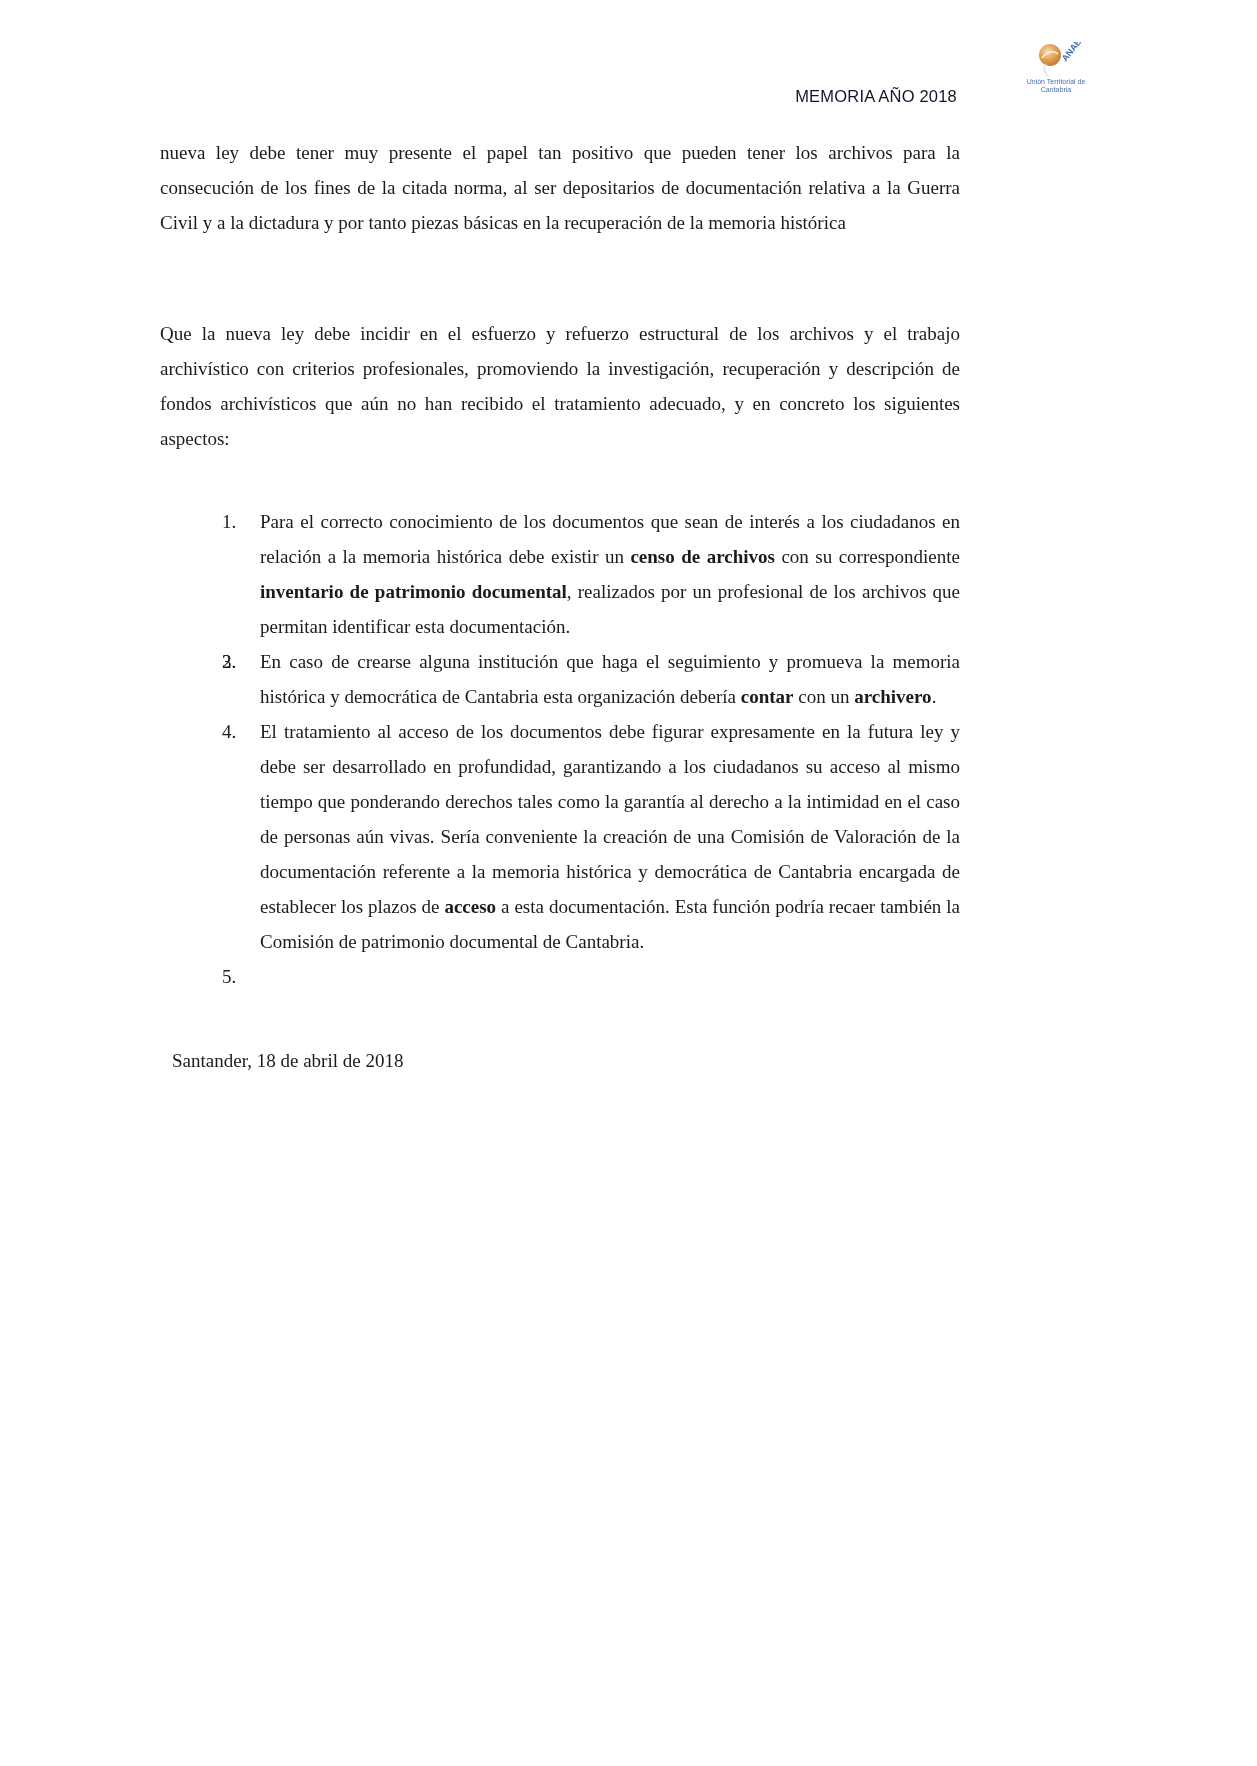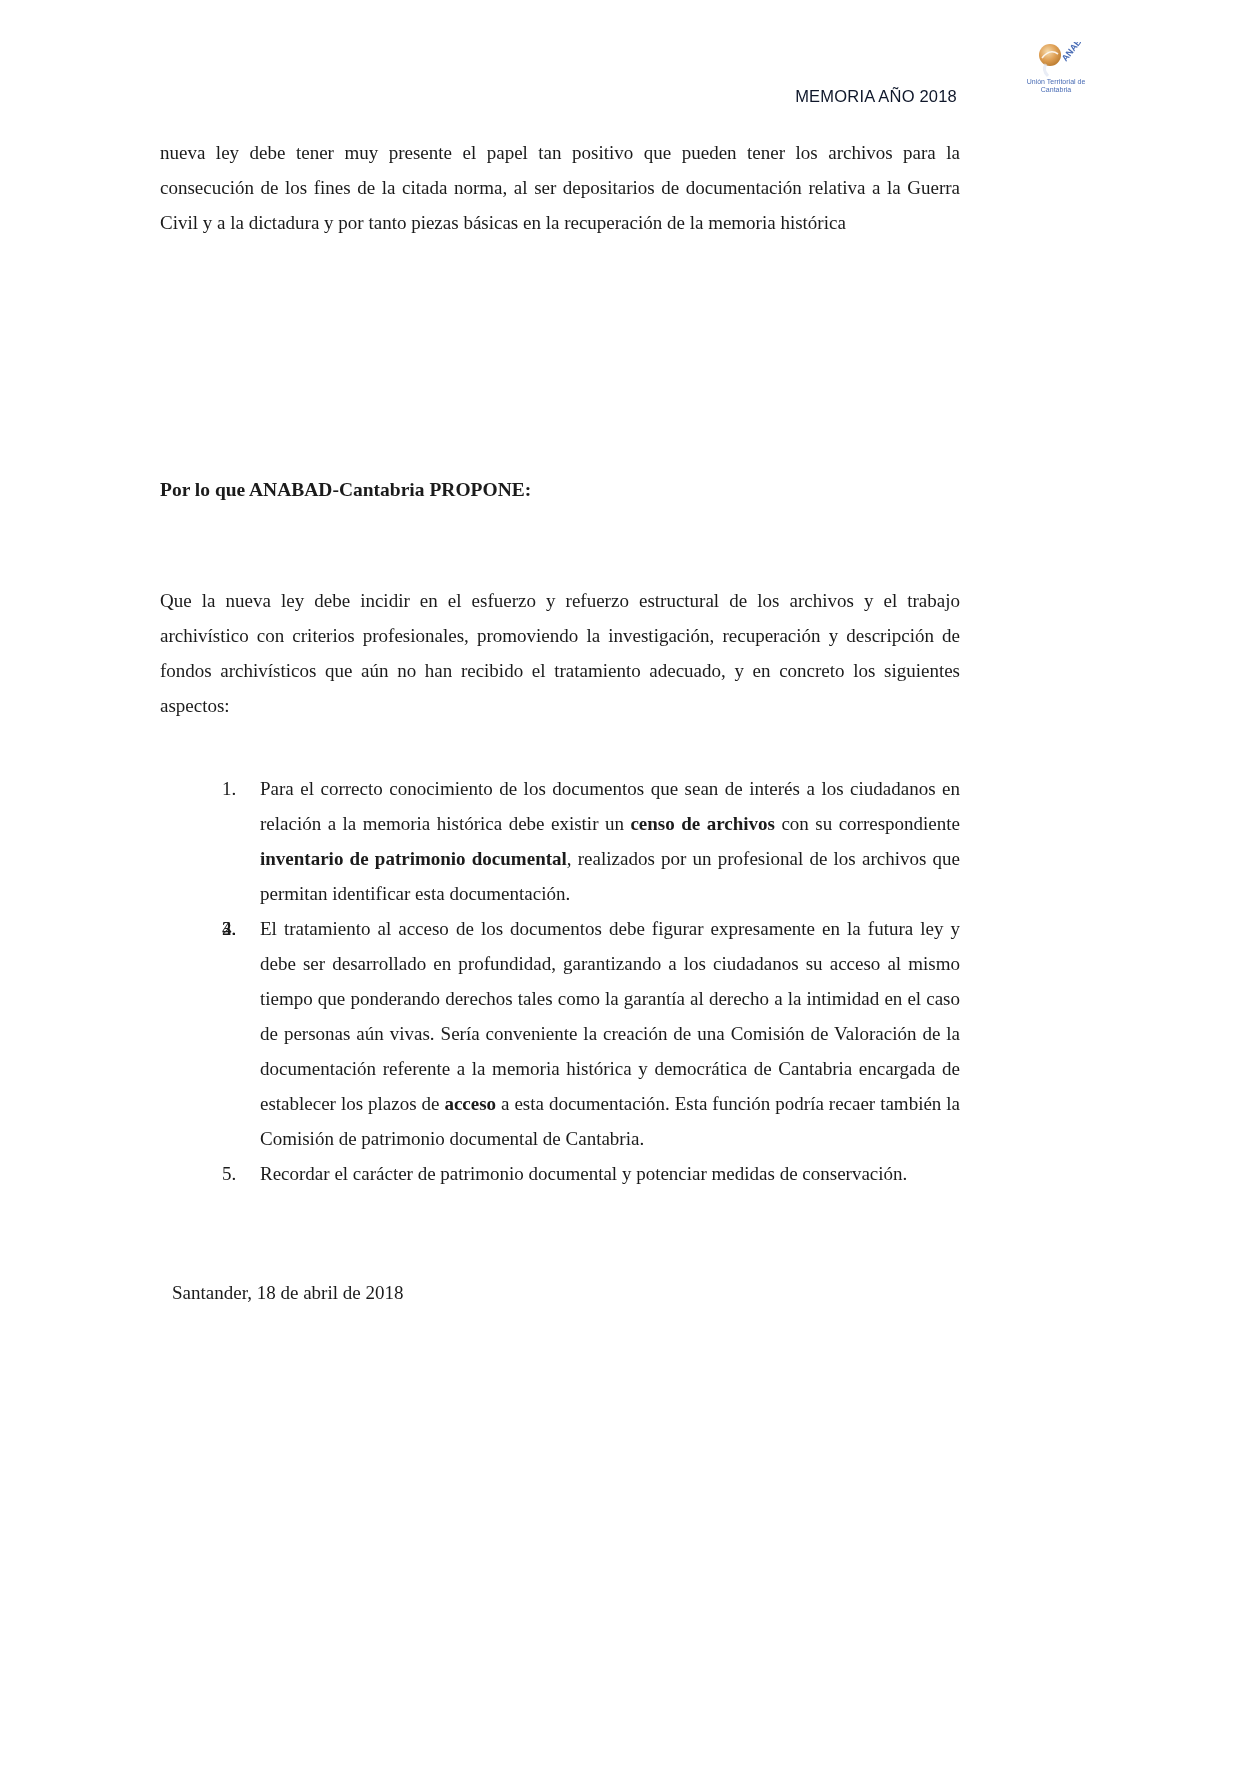--- a/index.html
+++ b/index.html
@@ -115,28 +115,27 @@
       </svg>
       <div class="logo-sub">Unión Territorial de</div>
       <div class="logo-sub">Cantabria</div>
     </div>
     <div class="header-title">MEMORIA AÑO 2018</div>
   </div>
 
   <div class="content">
     <p class="para para-intro">nueva ley debe tener muy presente el papel tan positivo que pueden tener los archivos para la consecución de los fines de la citada norma, al ser depositarios de documentación relativa a la Guerra Civil y a la dictadura y por tanto piezas básicas en la recuperación de la memoria histórica</p>
 
-    <p class="proposal-heading">Por lo que ANABAD-Cantabria PROPONE:</p>
 
     <p class="para para-proposal">Que la nueva ley debe incidir en el esfuerzo y refuerzo estructural de los archivos y el trabajo archivístico con criterios profesionales, promoviendo la investigación, recuperación y descripción de fondos archivísticos que aún no han recibido el tratamiento adecuado, y en concreto los siguientes aspectos:</p>
 
     <ol class="proposal-list">
         <li><span class="li-num">1.</span><span><span>Para el correcto conocimiento de los documentos que sean de interés a los ciudadanos en relación a la memoria histórica debe existir un </span><b>censo de archivos</b><span> con su correspondiente </span><b>inventario de patrimonio documental</b><span>, realizados por un profesional de los archivos que permitan identificar esta documentación.</span></span></li>
         <li><span class="li-num">2.</span></li>
-        <li><span class="li-num">3.</span></li>
+        <li><span class="li-num">3.</span><span><span>En caso de crearse alguna institución que haga el seguimiento y promueva la memoria histórica y democrática de Cantabria esta organización debería </span><b>contar</b><span> con un </span><b>archivero</b><span>.</span></span></li>
         <li><span class="li-num">4.</span><span><span>El tratamiento al acceso de los documentos debe figurar expresamente en la futura ley y debe ser desarrollado en profundidad, garantizando a los ciudadanos su acceso al mismo tiempo que ponderando derechos tales como la garantía al derecho a la intimidad en el caso de personas aún vivas. Sería conveniente la creación de una Comisión de Valoración de la documentación referente a la memoria histórica y democrática de Cantabria encargada de establecer los plazos de </span><b>acceso</b><span> a esta documentación. Esta función podría recaer también la Comisión de patrimonio documental de Cantabria.</span></span></li>
-        <li><span class="li-num">5.</span><span><span>Recordar el carácter de patrimonio documental y potenciar medidas de conservación.</span></span></li>
+        <li><span class="li-num">5.</span></li>
       </ol>
 
     <p class="closing">Santander, 18 de abril de 2018</p>
   </div>
 
 </div>
 
 </body></html>

